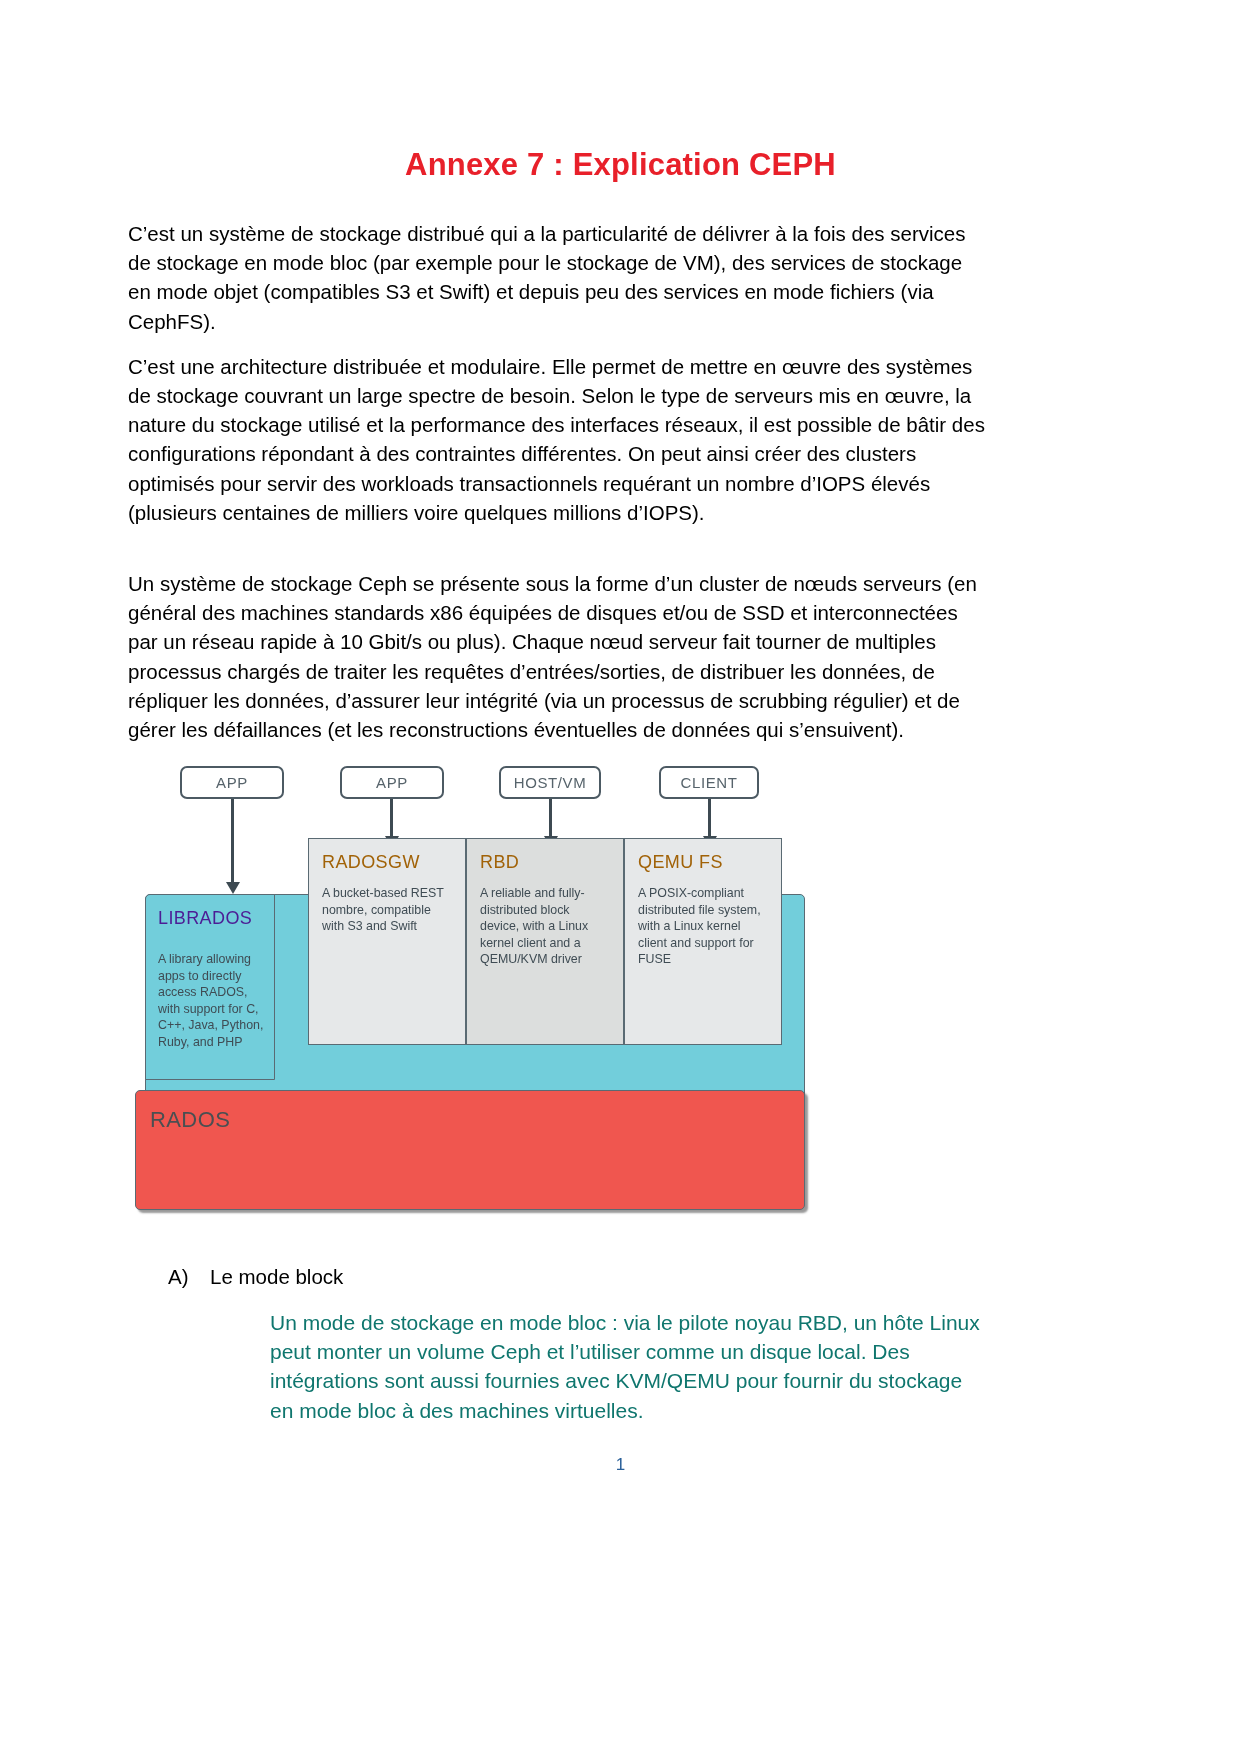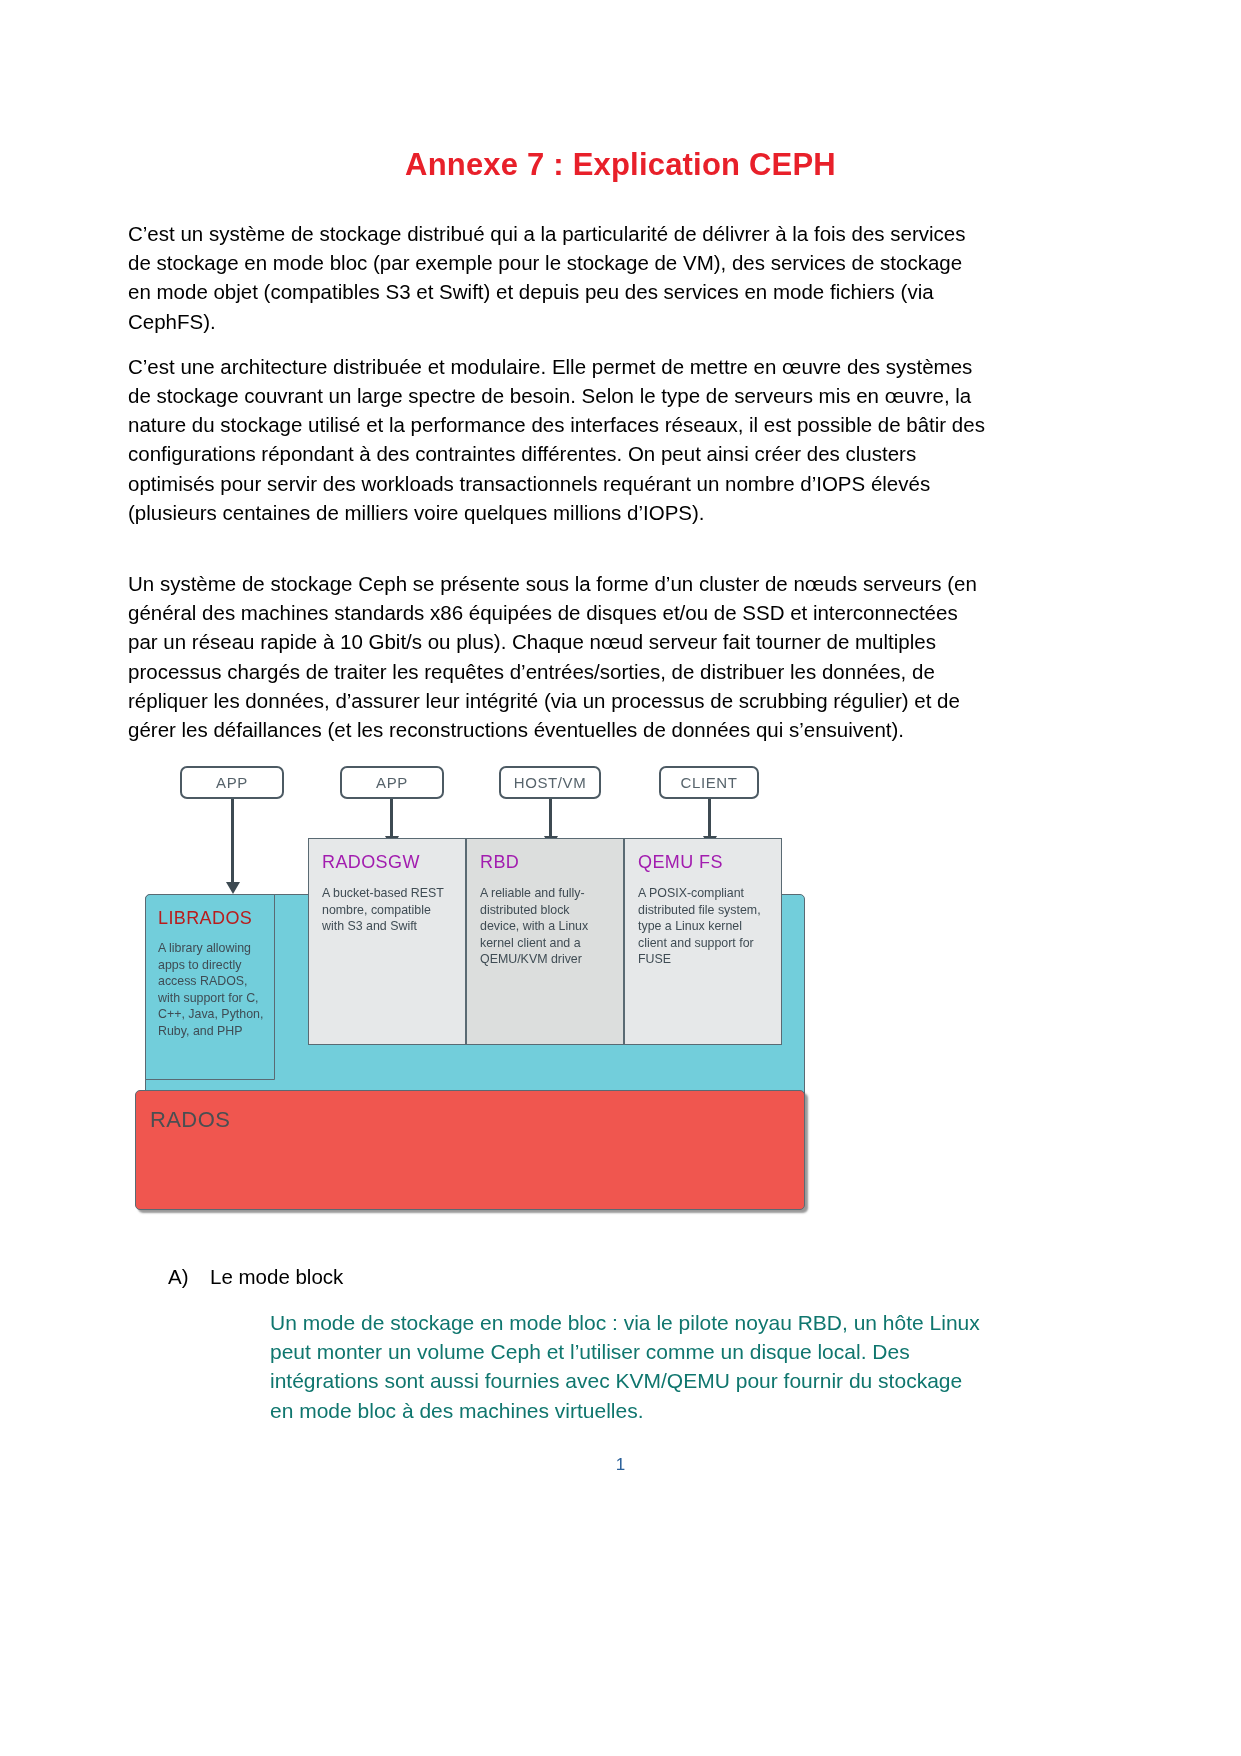--- a/index.html
+++ b/index.html
@@ -106,23 +106,23 @@
     height: 186px;
     background: #72cedb;
     border: 1.5px solid #5a6a73;
     border-radius: 5px 0 0 0;
     box-sizing: border-box;
     padding: 13px 10px 0 12px;
     z-index: 3;
   }
   .librados-title {
     font-size: 18px;
-    color: #b91c1c;
+    color: #4c1d95;
     letter-spacing: 0.4px;
-    margin-bottom: 11px;
+    margin-bottom: 22px;
   }
   .librados-desc {
     font-size: 12.4px;
     line-height: 16.6px;
     color: #3f4c54;
   }
 
   .teal-band {
     position: absolute;
     left: 10px;
@@ -147,21 +147,21 @@
     box-sizing: border-box;
     border: 1.5px solid #5a6a73;
     width: 158px;
     height: 207px;
     padding: 13px 12px 0 13px;
     background: #e6e8e9;
   }
   .api-box.shade { background: #dcdedd; }
   .api-title {
     font-size: 18px;
-    color: #a21caf;
+    color: #a16207;
     letter-spacing: 0.4px;
     margin-bottom: 12px;
   }
   .api-desc {
     font-size: 12.4px;
     line-height: 16.6px;
     color: #3f4c54;
   }
 
   .rados {
@@ -259,21 +259,21 @@
       <div class="api-box">
         <div class="api-title">RADOSGW</div>
         <div class="api-desc">A bucket-based REST nombre, compatible with S3 and Swift</div>
       </div>
       <div class="api-box shade">
         <div class="api-title">RBD</div>
         <div class="api-desc">A reliable and fully-distributed block device, with a Linux kernel client and a QEMU/KVM driver</div>
       </div>
       <div class="api-box">
         <div class="api-title">QEMU FS</div>
-        <div class="api-desc">A POSIX-compliant distributed file system, type a Linux kernel client and support for FUSE</div>
+        <div class="api-desc">A POSIX-compliant distributed file system, with a Linux kernel client and support for FUSE</div>
       </div>
     </div>
 
     <div class="rados">
       <div class="rados-title">RADOS</div>
     </div>
 
   </div>
 
   <div class="section-a">

